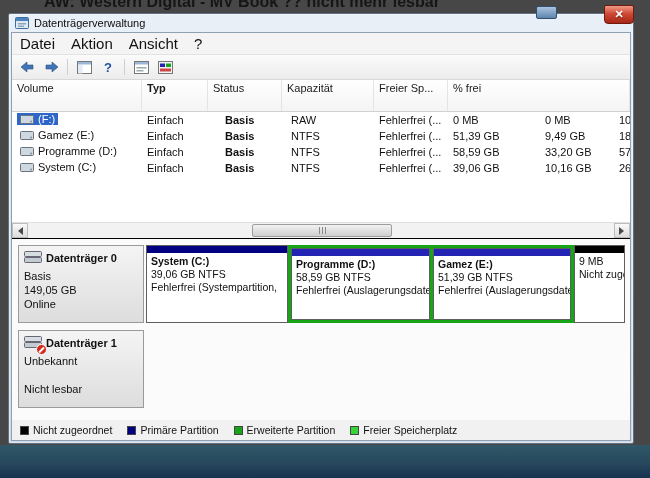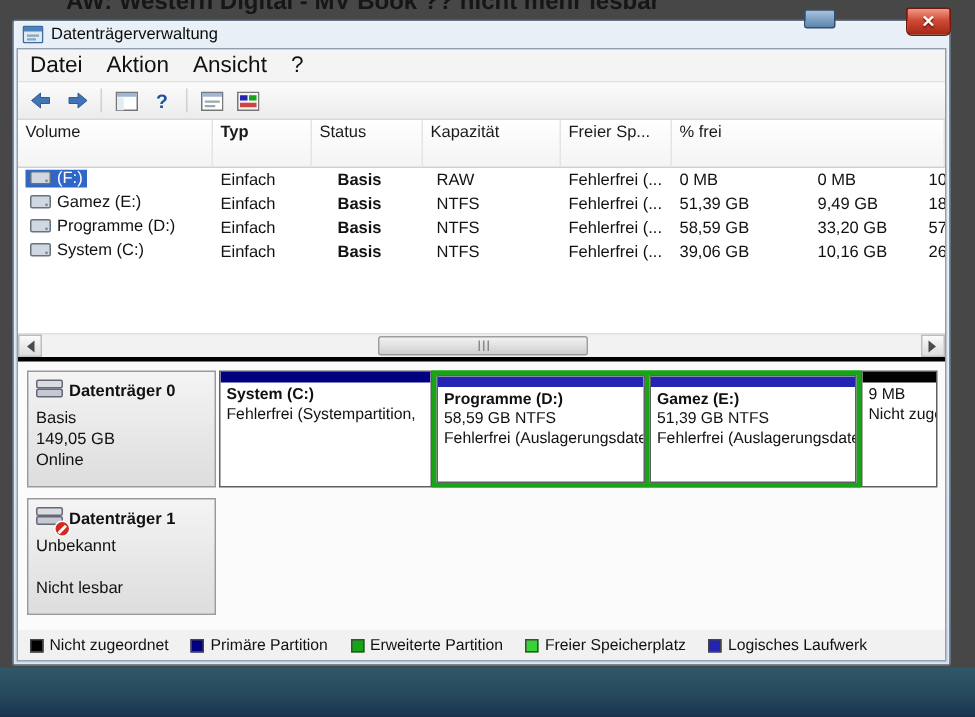--- a/index.html
+++ b/index.html
@@ -84,21 +84,21 @@
   .tri-l { width:0; height:0; border:4px solid transparent; border-right:5px solid #4a4a4a; margin-left:-3px; }
   .tri-r { width:0; height:0; border:4px solid transparent; border-left:5px solid #4a4a4a; margin-right:-3px; }
   .sb-thumb {
     position:absolute; left:240px; top:1px; width:140px; height:13px;
     background:linear-gradient(#f2f2f2,#cfcfcf); border:1px solid #9e9e9e; border-radius:2px;
     display:flex; align-items:center; justify-content:center; gap:2px;
   }
   .grip { width:1px; height:7px; background:#8a8a8a; }
 
   
-  .graph-pane { flex:1; background:#fbfbfb; border-top:3px solid #000000; padding:6px 5px 0 6px; overflow:hidden; }
+  .graph-pane { flex:1; background:#fbfbfb; border-top:1px solid #000000; padding:6px 5px 0 6px; overflow:hidden; }
   .disk-row { display:flex; height:78px; margin-bottom:7px; }
   .disk-info {
     width:126px; flex:0 0 126px; border:1px solid #9a9a9a;
     background:linear-gradient(#f4f4f4,#dddddd); padding:4px 5px; font-size:11px;
   }
   .disk-info .dline1 { display:flex; align-items:center; gap:4px; font-weight:bold; margin-bottom:3px; }
   .disk-info .dline { line-height:14px; }
   .disk-ico { position:relative; flex:0 0 auto; }
   .no-badge {
     position:absolute; right:-5px; bottom:-4px; width:11px; height:11px; border-radius:50%;
@@ -323,20 +323,21 @@
           <div class="dline">Basis</div>
           <div class="dline">149,05 GB</div>
           <div class="dline">Online</div>
         </div>
 
         <div class="disk-bars">
           <div class="pbox w-sys">
             <div class="pstrip" style="background: rgb(0, 0, 128);"></div>
             <div class="pbody">
               <div class="pl1">System (C:)</div>
+              <div>39,06 GB NTFS</div>
               <div>Fehlerfrei (Systempartition,</div>
             </div>
           </div>
 
           <div class="ext-wrap" style="background: rgb(23, 164, 23);">
             <div class="pbox w-prog">
               <div class="pstrip" style="background: rgb(35, 35, 180);"></div>
               <div class="pbody">
                 <div class="pl1">Programme (D:)</div>
                 <div>58,59 GB NTFS</div>
@@ -393,20 +394,16 @@
         <span>Primäre Partition</span>
       </span>
       <span class="legend-item">
         <span class="swatch" style="background: rgb(23, 164, 23);"></span>
         <span>Erweiterte Partition</span>
       </span>
       <span class="legend-item">
         <span class="swatch" style="background: rgb(55, 212, 55);"></span>
         <span>Freier Speicherplatz</span>
       </span>
-      <span class="legend-item">
-        <span class="swatch" style="background: rgb(35, 35, 180);"></span>
-        <span>Logisches Laufwerk</span>
-      </span>
     </div>
 
   </div>
 </div>
 
 </body></html>

